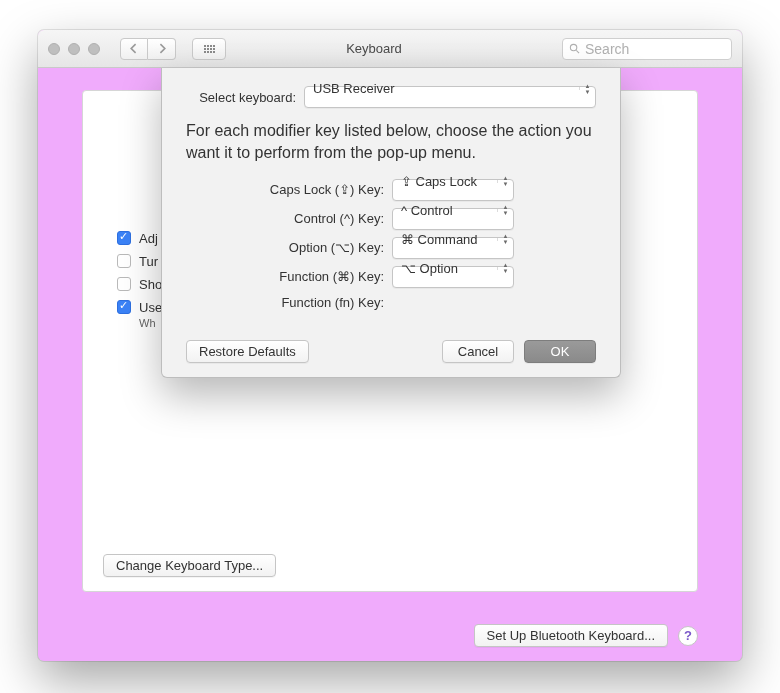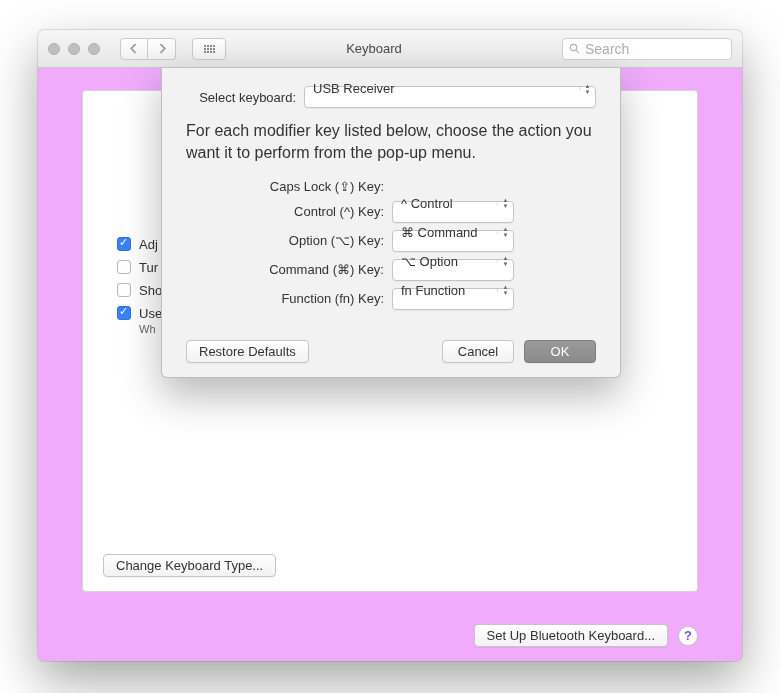--- a/index.html
+++ b/index.html
@@ -53,21 +53,21 @@
   }
   .content-panel {
     margin: 22px 44px 14px 44px;
     height: 502px;
     background:#fff;
     border:1px solid #d6d6d6;
     border-radius:4px;
     position:relative;
     padding: 14px;
   }
-  .opt-list{ position:absolute; top:146px; left:34px; font-size:13px; color:#333;}
+  .opt-list{ position:absolute; top:140px; left:34px; font-size:13px; color:#333;}
   .opt-row{display:flex;align-items:flex-start;gap:8px;margin-bottom:8px;}
   .chk{width:14px;height:14px;border:1px solid #b9b9b9;border-radius:3px;background:#fff;display:inline-block;flex-shrink:0;}
   .chk.on{background:#3b82f6;border-color:#2d6fe0;position:relative;}
   .chk.on::after{content:"✓";color:#fff;font-size:11px;position:absolute;top:-2px;left:1px;}
   .opt-sub{font-size:11px;color:#666;margin-left:22px;margin-top:-6px;}
   .mac-btn{
     background:linear-gradient(#ffffff,#f2f2f2);
     border:1px solid #c5c5c5;border-radius:4px;
     padding:3px 12px; font-size:13px; color:#333;
     box-shadow:0 1px 0 rgba(0,0,0,0.04);
@@ -213,48 +213,48 @@
       <div class="popup" style="flex:1;">
         <span class="val">USB Receiver</span>
         <span class="arrows">▲<br>▼</span>
       </div>
     </div>
     <div class="instr">For each modifier key listed below, choose the action you want it to perform from the pop-up menu.</div>
 
     <div class="key-rows">
       <div class="sheet-row">
         <span class="lbl">Caps Lock (⇪) Key:</span>
+        <div class="popup">
+          <span class="val">⇪ Caps Lock</span>
+          <span class="arrows">▲<br>▼</span>
+        </div>
       </div>
       <div class="sheet-row">
         <span class="lbl">Control (^) Key:</span>
         <div class="popup">
           <span class="val">^ Control</span>
           <span class="arrows">▲<br>▼</span>
         </div>
       </div>
       <div class="sheet-row">
         <span class="lbl">Option (⌥) Key:</span>
         <div class="popup">
           <span class="val">⌘ Command</span>
           <span class="arrows">▲<br>▼</span>
         </div>
       </div>
       <div class="sheet-row">
-        <span class="lbl">Command (⌘) Key:</span>
+        <span class="lbl">Function (⌘) Key:</span>
         <div class="popup">
           <span class="val">⌥ Option</span>
           <span class="arrows">▲<br>▼</span>
         </div>
       </div>
       <div class="sheet-row">
         <span class="lbl">Function (fn) Key:</span>
-        <div class="popup">
-          <span class="val">fn Function</span>
-          <span class="arrows">▲<br>▼</span>
-        </div>
       </div>
     </div>
 
     <div class="sheet-footer">
       <button class="mac-btn">Restore Defaults</button>
       <span class="spacer"></span>
       <button class="mac-btn" style="min-width:72px;">Cancel</button>
       <button class="mac-btn primary" style="min-width:72px;">OK</button>
     </div>
   </div>

